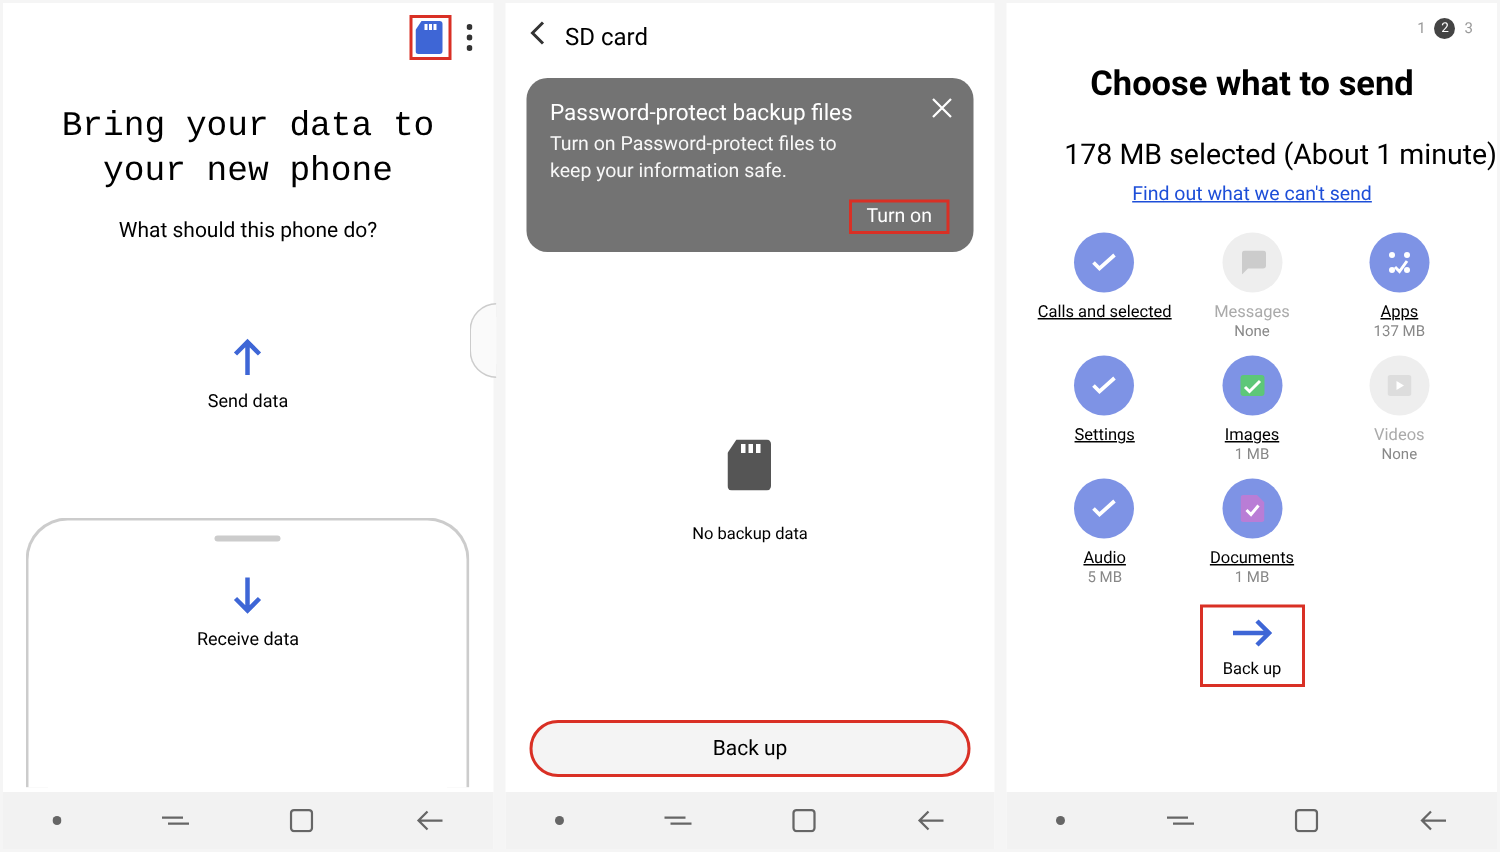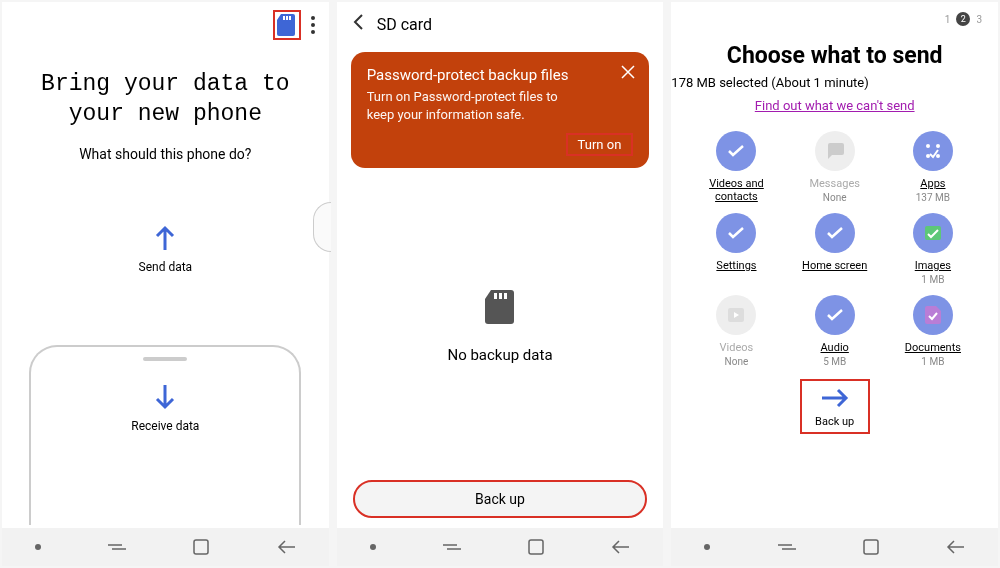--- a/index.html
+++ b/index.html
@@ -43,21 +43,21 @@
   display: inline-flex;
 }
 .more-dots { display: inline-flex; align-items: center; padding: 2px 4px; }
 .p1-title { font-size: 23px; font-weight: 400; text-align: center; margin: 30px 16px 0; line-height: 1.3; font-family: Liberation Mono, monospace; }
 .p1-sub { font-size: 14px; text-align: center; margin: 16px 0 0; }
 .p1-actions { display: flex; flex-direction: column; align-items: center; margin-top: 60px; gap: 79px; }
 .action { text-align: center; cursor: pointer; }
 .action svg { display: block; margin: 0 auto 6px; }
 .action-label { font-size: 12px; }
 .phone-outline {
-  width: 272px;
+  width: 296px;
   height: 180px;
   border: 2px solid #ccc;
   border-bottom: none;
   border-radius: 28px 28px 0 0;
   margin: -8px auto 0;
   position: relative;
 }
 .phone-outline::before {
   content: "";
   position: absolute;
@@ -65,21 +65,21 @@
   transform: translateX(-50%);
   width: 44px; height: 4px;
   background: #ccc;
   border-radius: 2px;
 }
 .side-tab { position: absolute; right: -2px; top: 200px; width: 18px; height: 50px; border: 1px solid #ccc; border-right: none; border-radius: 24px 0 0 24px; background: #fafafa; }
 
 
 .p2-header { display: flex; align-items: center; gap: 14px; padding: 12px 16px; font-size: 16px; }
 .tooltip {
-  background: #c2410c;
+  background: #737373;
   color: #fff;
   margin: 6px 14px;
   border-radius: 14px;
   padding: 14px 16px 12px;
   position: relative;
 }
 .tooltip-title { font-size: 15px; margin-bottom: 4px; }
 .tooltip-desc { font-size: 13px; line-height: 1.35; opacity: 0.95; max-width: 220px; }
 .tooltip-close { position: absolute; top: 12px; right: 14px; cursor: pointer; }
 .turn-on {
@@ -87,38 +87,38 @@
   margin-top: 10px;
 }
 .turn-on-btn {
   display: inline-block;
   border: 2px solid #d93025;
   padding: 2px 10px;
   cursor: pointer;
   font-size: 13px;
 }
 .p2-body { flex: 1; display: flex; flex-direction: column; align-items: center; justify-content: center; }
-.no-backup-label { font-size: 15px; margin-top: 18px; }
+.no-backup-label { font-size: 11px; margin-top: 18px; }
 .backup-btn {
   margin: 0 16px 10px;
   border: 2px solid #d93025;
   border-radius: 20px;
   padding: 9px;
   text-align: center;
   font-size: 14px;
   background: #f4f4f4;
   cursor: pointer;
 }
 
 
 .steps { display: flex; gap: 6px; justify-content: flex-end; padding: 10px 16px 0; font-size: 10px; align-items: center; color: #999; }
 .step-active { width: 14px; height: 14px; border-radius: 50%; background: #444; color: #fff; display: inline-flex; align-items: center; justify-content: center; font-size: 9px; }
 .p3-title { font-size: 23px; text-align: center; margin: 16px 12px 0; }
-.p3-sel { font-size: 13px; text-align: left; margin-top: 6px; }
-.p3-link { font-size: 13px; text-align: center; margin-top: 8px; color: #a21caf; text-decoration: underline; cursor: pointer; }
+.p3-sel { font-size: 19px; text-align: right; margin-top: 22px; }
+.p3-link { font-size: 13px; text-align: center; margin-top: 8px; color: #1d4ed8; text-decoration: underline; cursor: pointer; }
 .grid { display: grid; grid-template-columns: repeat(3, 1fr); gap: 10px 4px; padding: 18px 18px 0; }
 .item { text-align: center; }
 .circle { width: 40px; height: 40px; border-radius: 50%; margin: 0 auto 6px; display: flex; align-items: center; justify-content: center; }
 .blue { background: #7e93e5; }
 .gray { background: #eee; }
 .item-label { font-size: 11px; text-decoration: underline; }
 .item-label.disabled { color: #aaa; text-decoration: none; }
 .item-sub { font-size: 10px; color: #888; margin-top: 2px; }
 .p3-backup {
   width: 70px;
@@ -259,21 +259,21 @@
   <div class="p3-sel">178 MB  selected (About 1 minute)</div>
   <div class="p3-link">Find out what we can't send</div>
 
   <div class="grid">
     <div class="item">
       <div class="circle blue">
           <svg width="18" height="14" viewBox="0 0 18 14">
             <path fill="none" stroke="#fff" stroke-width="2.5" d="M2 7l4 4L16 2"></path>
           </svg>
         </div>
-      <div class="item-label">Videos and contacts</div>
+      <div class="item-label">Calls and selected</div>
     </div>
     <div class="item">
       <div class="circle gray">
           <svg width="18" height="16" viewBox="0 0 18 16">
             <path fill="#ccc" d="M2 0h14a2 2 0 0 1 2 2v8a2 2 0 0 1-2 2H6l-4 4V2a2 2 0 0 1 2-2z"></path>
           </svg>
         </div>
       <div class="item-label disabled">Messages</div>
       <div class="item-sub">None</div>
     </div>
@@ -293,28 +293,20 @@
     <div class="item">
       <div class="circle blue">
           <svg width="18" height="14" viewBox="0 0 18 14">
             <path fill="none" stroke="#fff" stroke-width="2.5" d="M2 7l4 4L16 2"></path>
           </svg>
         </div>
       <div class="item-label">Settings</div>
     </div>
     <div class="item">
       <div class="circle blue">
-          <svg width="18" height="14" viewBox="0 0 18 14">
-            <path fill="none" stroke="#fff" stroke-width="2.5" d="M2 7l4 4L16 2"></path>
-          </svg>
-        </div>
-      <div class="item-label">Home screen</div>
-    </div>
-    <div class="item">
-      <div class="circle blue">
           <svg width="18" height="16" viewBox="0 0 18 16">
             <rect x="1" y="1" width="16" height="14" rx="2" fill="#5dc778"></rect>
             <path fill="none" stroke="#fff" stroke-width="2" d="M4 9l3 3 7-7"></path>
           </svg>
         </div>
       <div class="item-label">Images</div>
       <div class="item-sub">1 MB</div>
     </div>
     <div class="item">
       <div class="circle gray">

